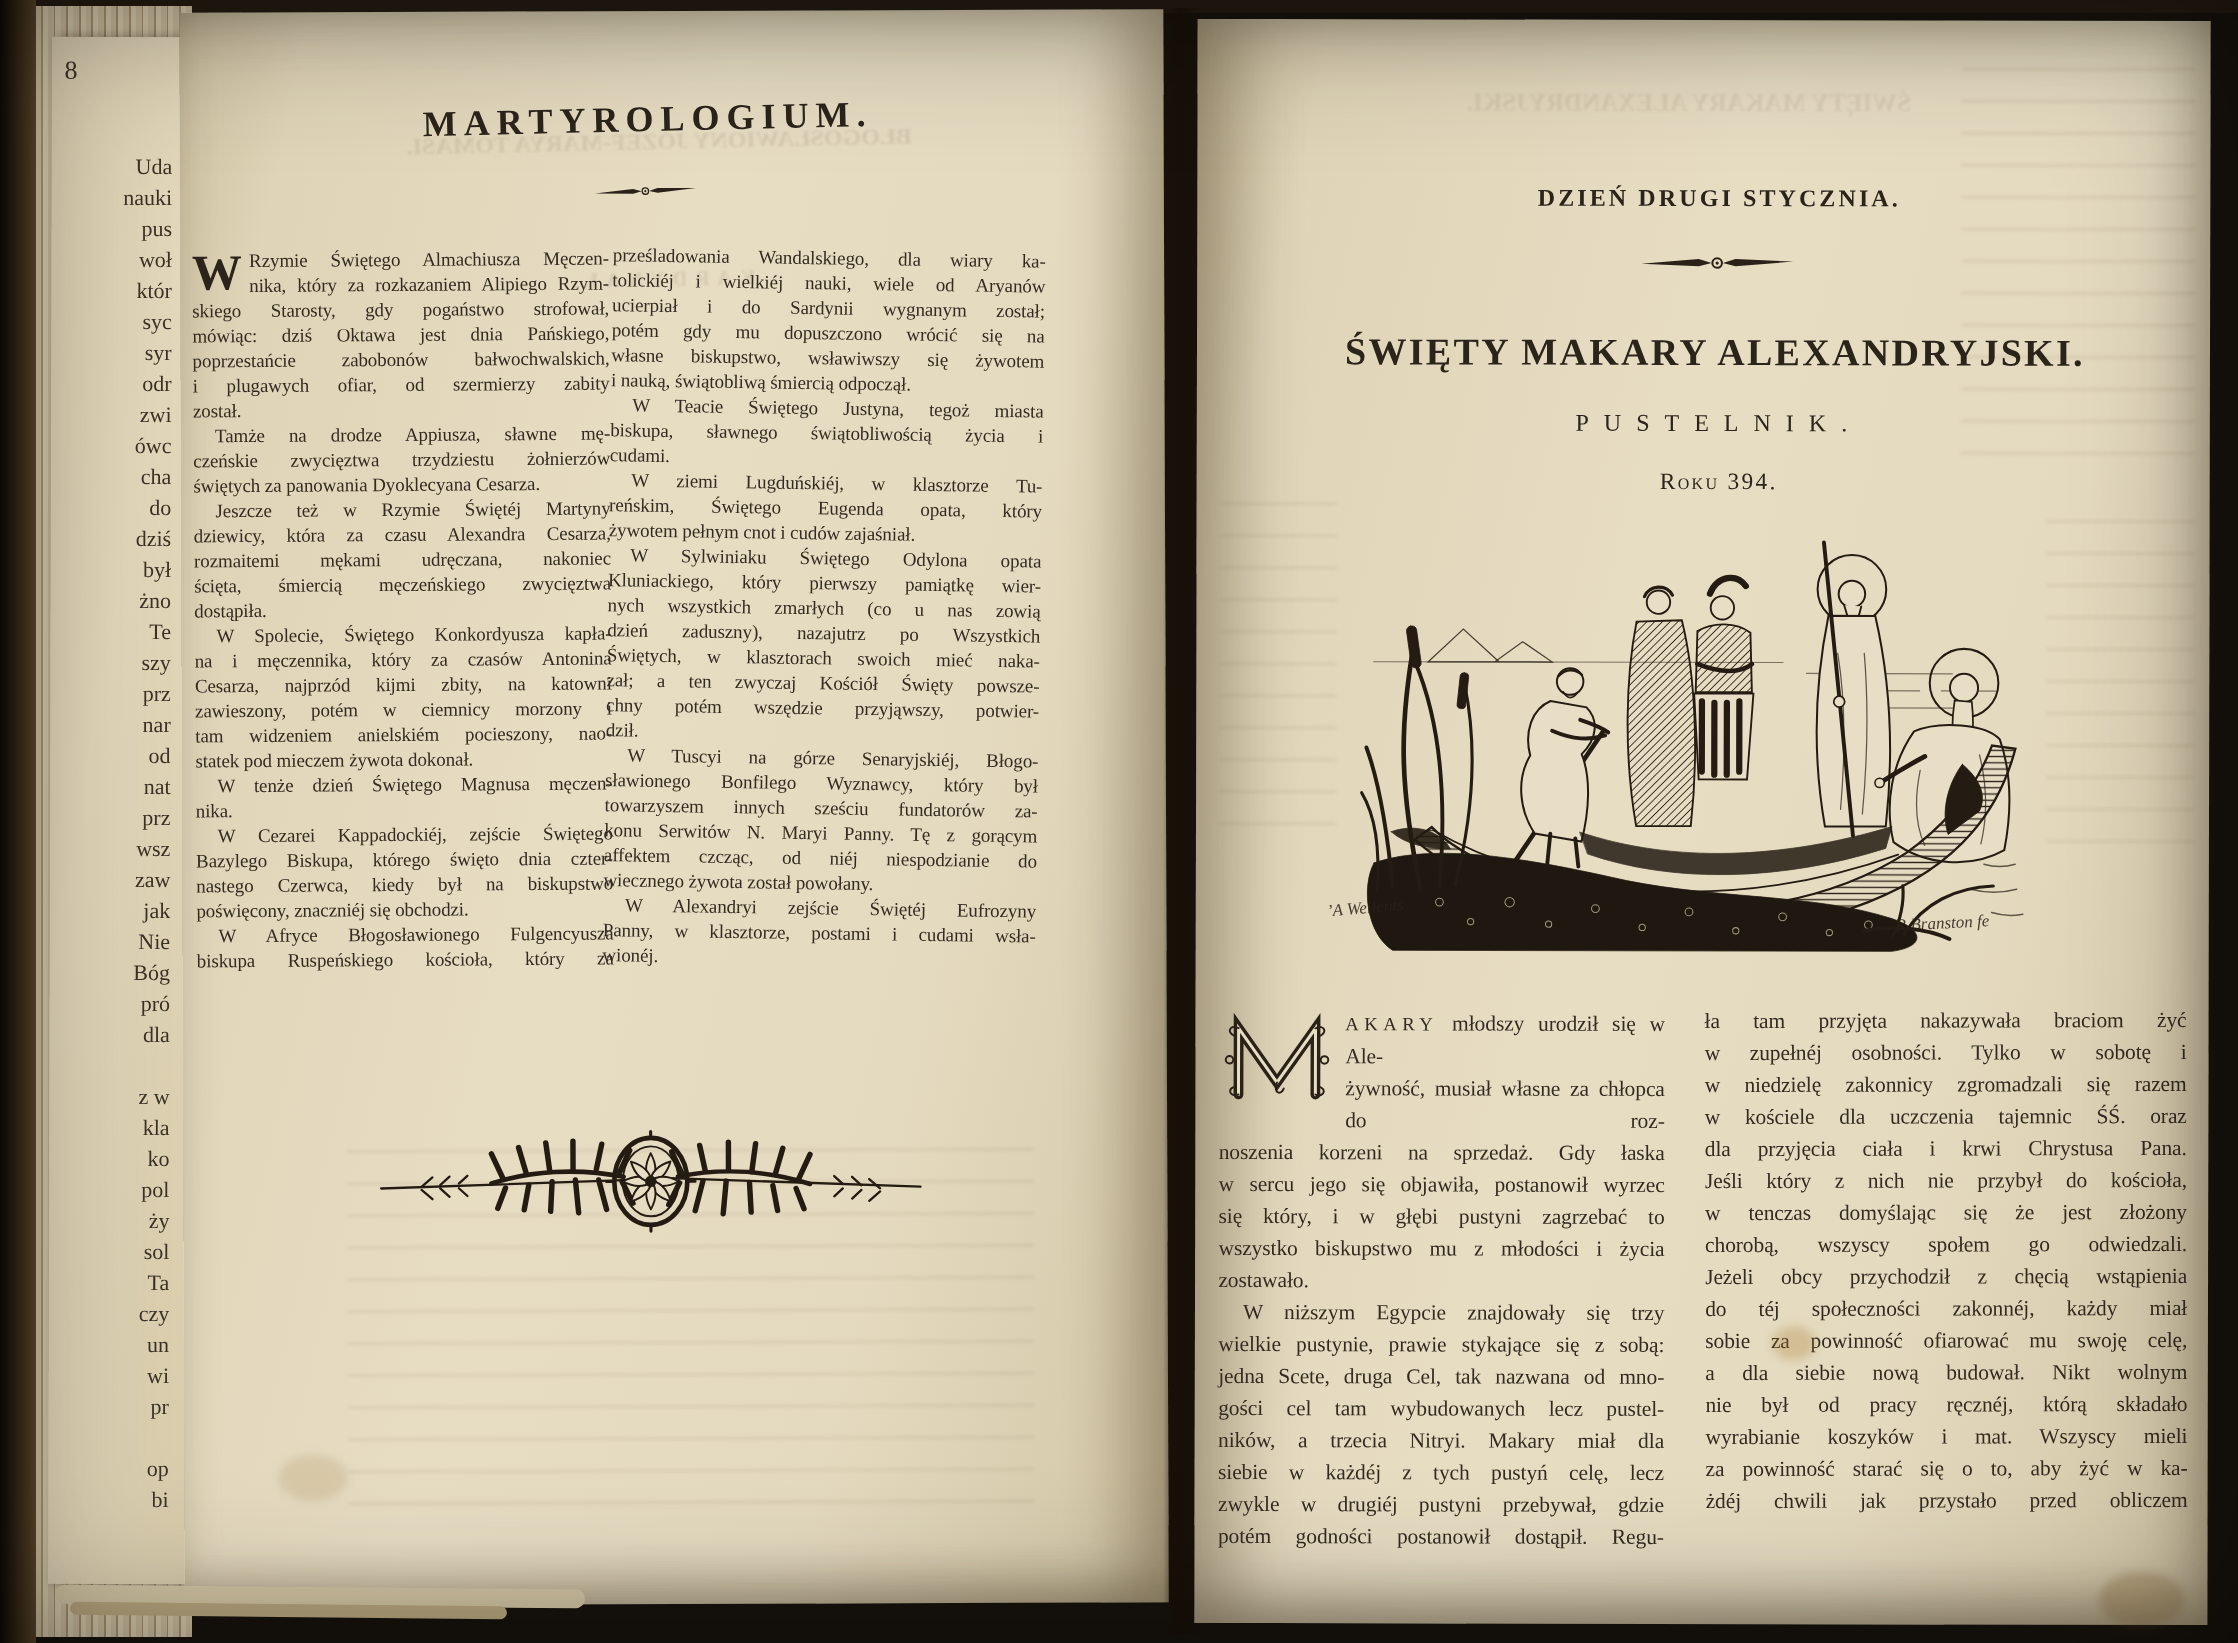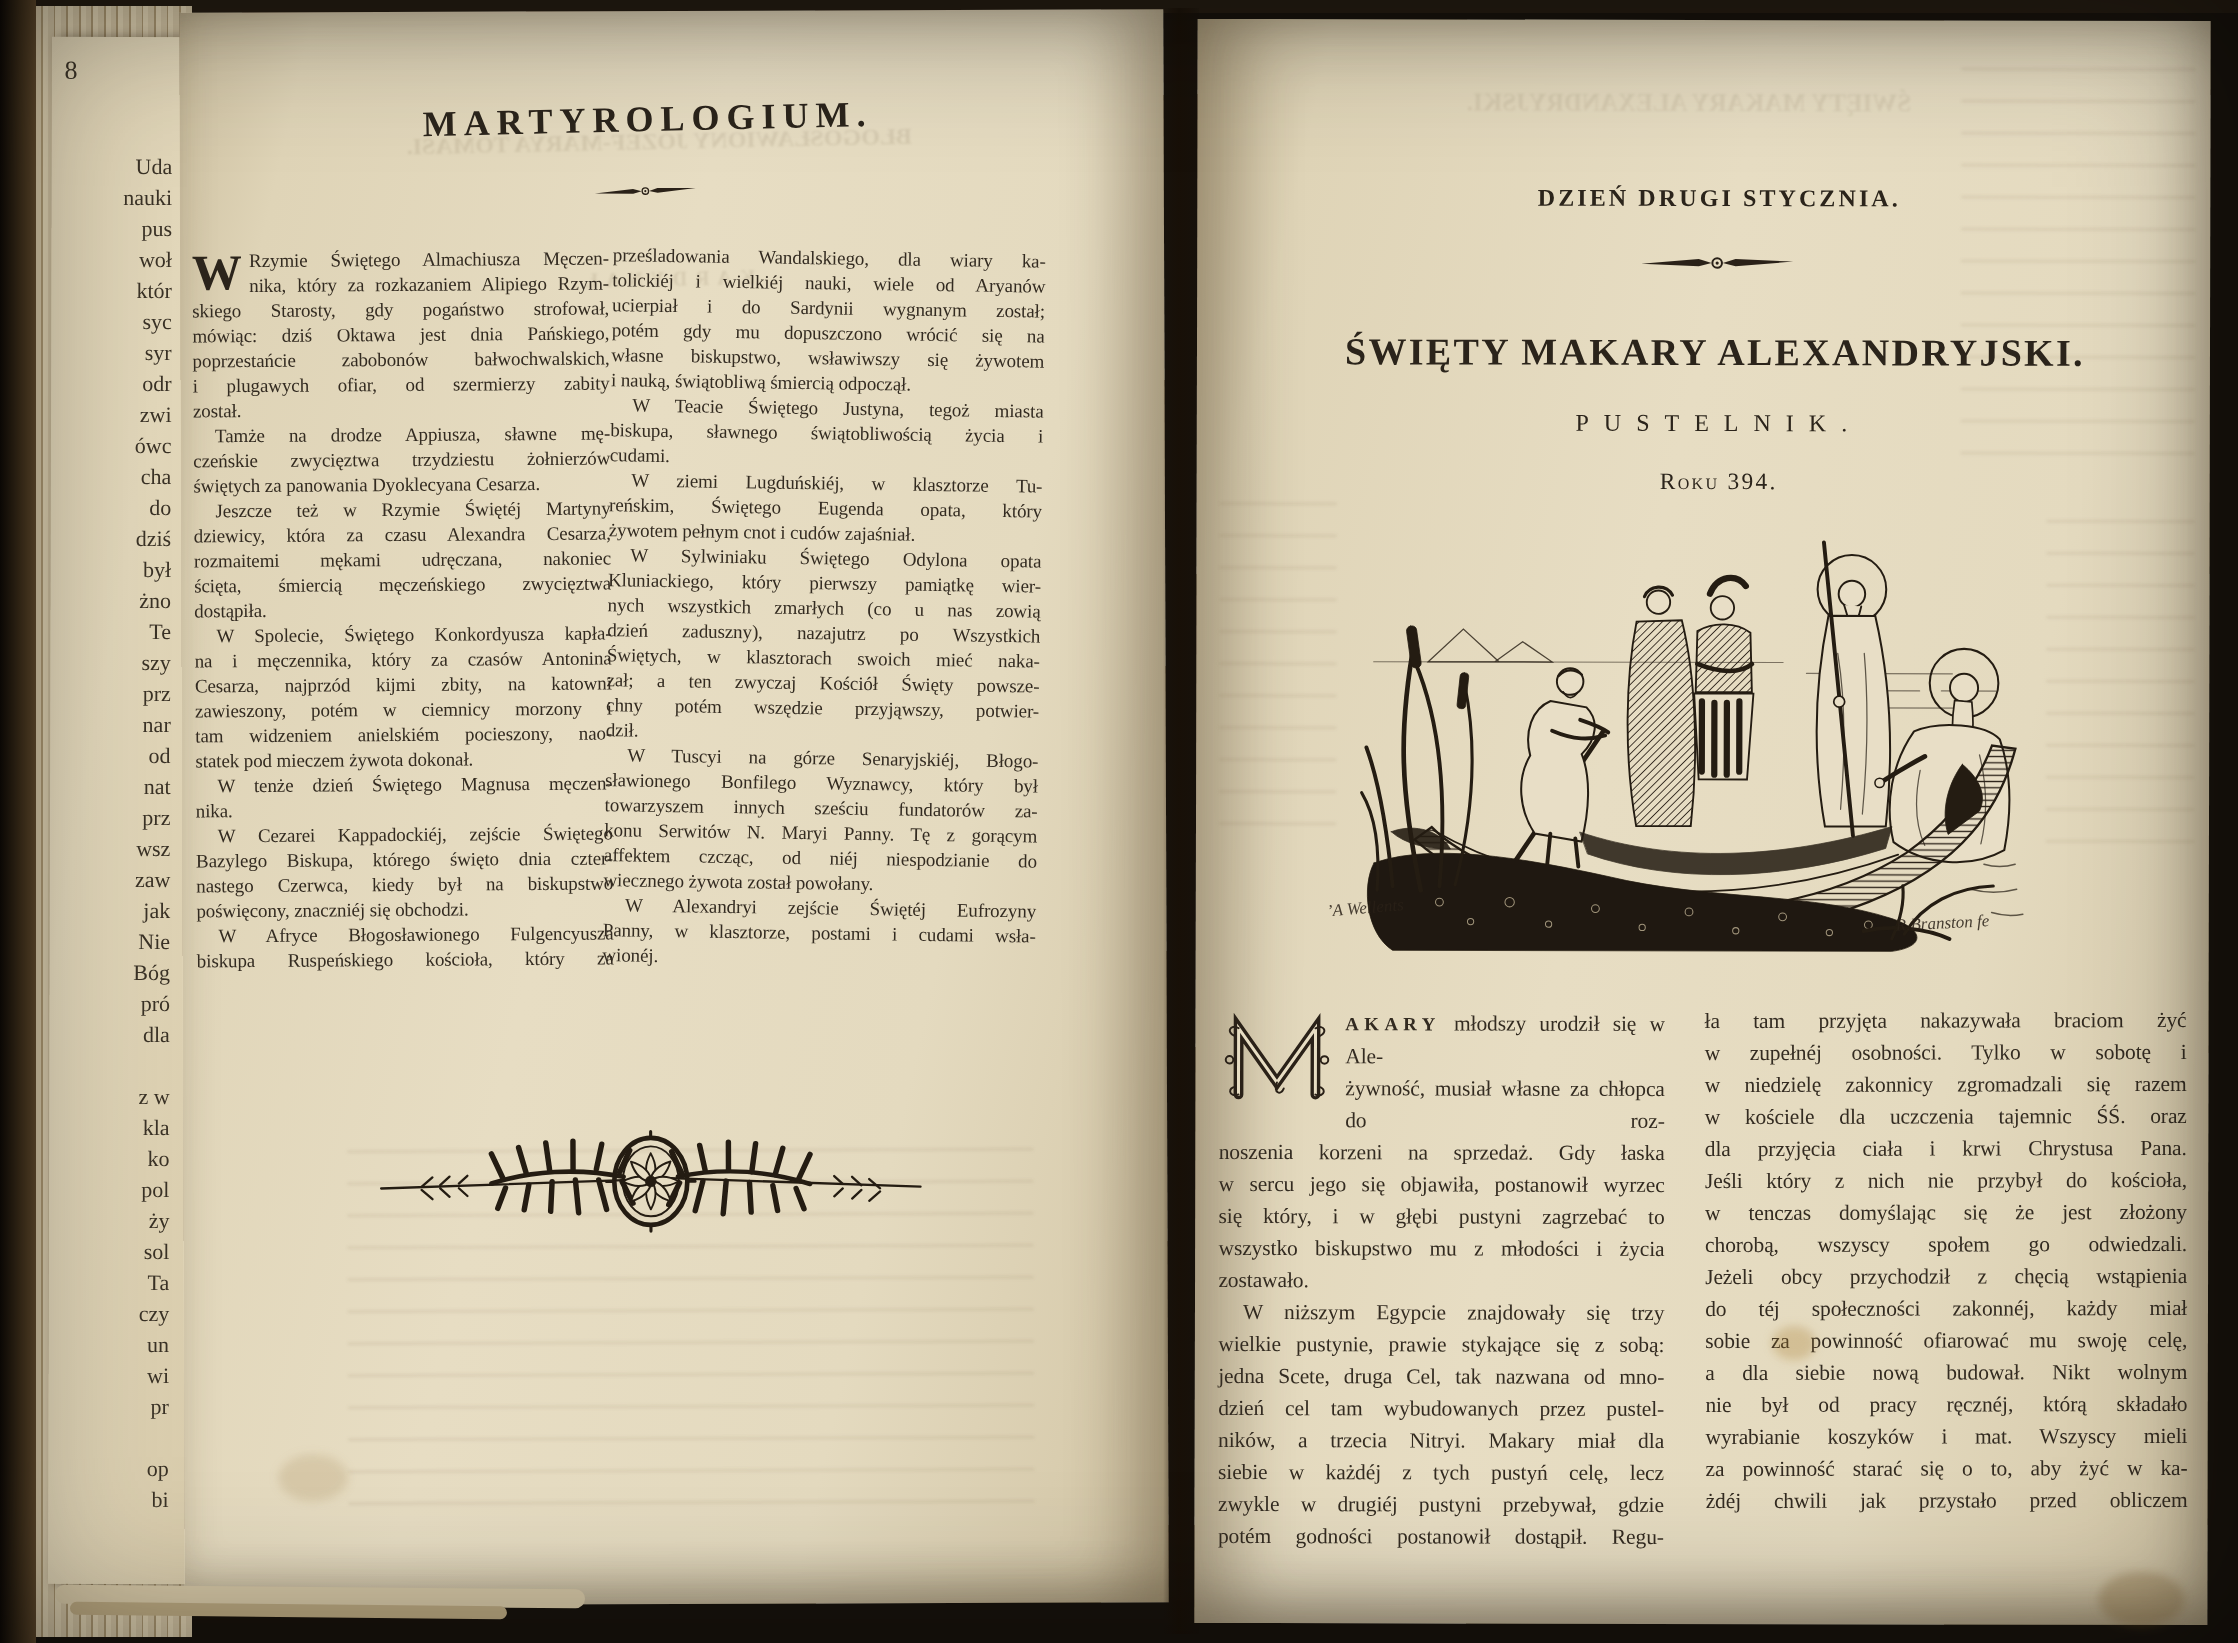--- a/index.html
+++ b/index.html
@@ -38,21 +38,21 @@
   .col .tl{text-align:justify;text-align-last:justify;}
   .col .tl.pe{text-align-last:left;}
   .col .tl.ind{text-indent:1.15em;}
   .colL1{left:12.5px;top:235px;width:417px;transform:rotate(-.2deg);}
   .colL2{left:433px;top:231px;width:433px;transform:rotate(1.05deg);transform-origin:left top;}
   .colR{line-height:32px;font-size:21.5px;}
   .colR1{left:23.4px;top:988px;width:446px;}
   .colR2{left:510px;top:984px;width:482px;transform:rotate(-.25deg);}
   .dropW{float:left;width:51px;height:45px;font-size:50px;line-height:44px;font-weight:bold;color:#2b241b;margin:1.6px 6.2px 0 0;}
   .dropM{float:left;width:117px;height:98px;margin:3.1px 9.4px 0 0;}
-  .sc{letter-spacing:5.5px;font-size:18.7px;font-weight:bold;}
+  .sc{letter-spacing:5.5px;font-size:18.7px;}
   
   .ghost{transform:scaleX(-1) rotate(1deg);filter:blur(1.1px);opacity:.13;color:#6b5a3f;text-align:center;font-weight:bold;}
   .ghost2{transform:scaleX(-1);filter:blur(1.2px);opacity:.11;color:#6b5a3f;text-align:center;font-weight:bold;}
   .ghoststripes{background:repeating-linear-gradient(180deg,rgba(110,90,60,.10) 0 3.1px,rgba(0,0,0,0) 3.1px 32px);filter:blur(1.6px);}
   .stain{border-radius:50%;filter:blur(4.7px);}
   
   .dash-orn{width:101px;height:20px;}
   .dash-orn-r{left:444px;top:232px;width:152px;height:22px;}
   .dash-orn-l{left:415px;top:170px;width:101px;height:20px;transform:rotate(-2deg);}
   .laurel{left:191px;top:1105px;width:553px;height:136px;}
@@ -404,21 +404,21 @@
       <div>
           <div class="tl">żywność, musiał własne za chłopca do roz-</div>
           <div class="tl">noszenia korzeni na sprzedaż.  Gdy łaska</div>
           <div class="tl">w sercu jego się objawiła, postanowił wyrzec</div>
           <div class="tl">się który, i w głębi pustyni zagrzebać to</div>
           <div class="tl">wszystko biskupstwo mu z młodości i życia</div>
           <div class="tl pe">zostawało.</div>
           <div class="tl ind">W niższym Egypcie znajdowały się trzy</div>
           <div class="tl">wielkie pustynie, prawie stykające się z sobą:</div>
           <div class="tl">jedna Scete, druga Cel, tak nazwana od mno-</div>
-          <div class="tl">dzień cel tam wybudowanych przez pustel-</div>
+          <div class="tl">gości cel tam wybudowanych lecz pustel-</div>
           <div class="tl">ników, a trzecia Nitryi.  Makary miał dla</div>
           <div class="tl">siebie w każdéj z tych pustyń celę, lecz</div>
           <div class="tl">zwykle w drugiéj pustyni przebywał, gdzie</div>
           <div class="tl">potém godności postanowił dostąpił.  Regu-</div>
         </div>
     </div>
 
     <div class="abs col colR colR2">
       <div>
           <div class="tl">ła tam przyjęta nakazywała braciom żyć</div>

